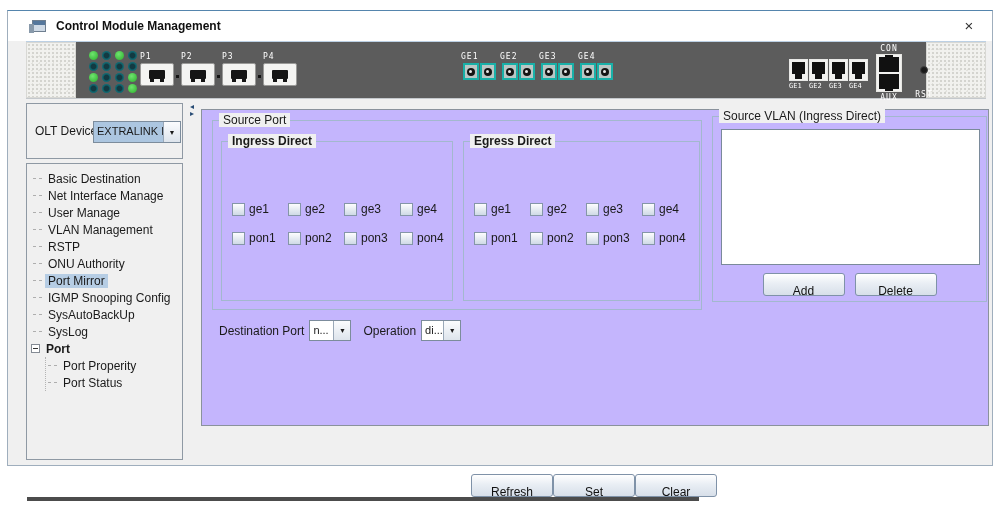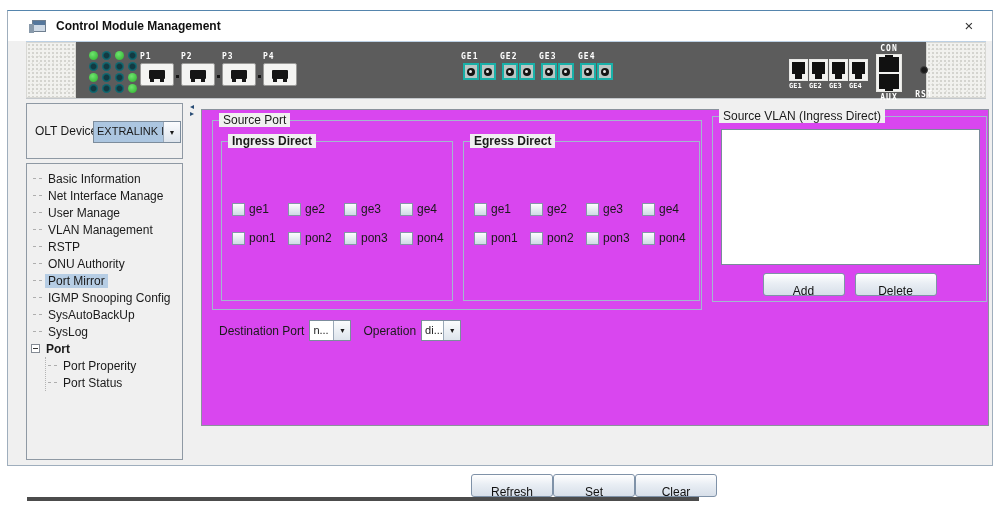--- a/index.html
+++ b/index.html
@@ -24,21 +24,21 @@
   #device-strip { position:absolute; left:18px; top:30px; width:960px; height:58px; display:flex;
     border-top:1px solid #bcd0e4; border-bottom:1px solid #c4c8cc; }
   .speckle { background-color:#f1f1ee;
     background-image: radial-gradient(#d4d4cf 1px, transparent 1px), radial-gradient(#e2e2dd 1px, transparent 1px);
     background-size:4px 4px, 7px 7px; background-position:0 0, 2px 3px;
     border:1px solid #d8d8d4; }
   #speckle-left { width:50px; }
   #speckle-right { width:60px; }
   #device-face { position:relative; flex:1; background:#5c5c5c; }
 
-  .dev-label { font-family:"DejaVu Sans Mono", monospace; font-weight:bold; font-size:8px;
+  .dev-label { font-family:"DejaVu Sans Mono", monospace; font-weight:normal; font-size:8px;
     color:#ffffff; letter-spacing:1px; white-space:nowrap; }
 
   
   #led-grid { position:absolute; left:13px; top:9px; width:52px;
     display:grid; grid-template-columns:repeat(4, 9px); gap:2px 4px; }
   .led { width:9px; height:9px; border-radius:50%; }
   .led-g { background:radial-gradient(circle at 40% 35%, #6fe56f, #2cae2c); }
   .led-t { background:radial-gradient(circle at 50% 50%, #123a42 35%, #0f6b74 60%, #0c535c); }
 
   
@@ -106,21 +106,21 @@
   .expander::after { content:''; position:absolute; left:1px; right:1px; top:3px; height:1px; background:#333; }
   .tree-children { margin-left:14px; border-left:1px dotted #b4b4b4; }
 
   
   #splitter { position:absolute; left:179px; top:92px; width:10px; bottom:5px; }
   .split-arrow { font-size:8px; line-height:7px; color:#274b74; text-align:center; }
 
   
   #main { position:absolute; left:191px; top:92px; right:3px; bottom:5px; }
   #main-panel { position:absolute; left:2px; top:6px; width:788px; height:317px;
-    border:1px solid #8a929c; background:#d946ef; }
+    border:1px solid #8a929c; background:#c4b5fd; }
 
   .group { position:absolute; border:1px solid #a3b8ce; }
   .group-title { position:absolute; top:-8px; left:6px; background:#f0f0f0; padding:0 4px;
     white-space:nowrap; }
   .group-title.bold { font-weight:bold; }
 
   #grp-source-port { left:10px; top:10px; width:490px; height:190px; }
   #grp-ingress { left:8px; top:20px; width:232px; height:160px; }
   #grp-egress  { left:250px; top:20px; width:237px; height:160px; }
 
@@ -304,21 +304,21 @@
       <span id="olt-label">OLT Device</span>
       <div class="combo" id="olt-combo">
         <span class="combo-value">EXTRALINK E...</span>
         <span class="combo-arrow">▼</span>
       </div>
     </div>
 
     <div id="tree-panel">
       <div class="tree-item">
           <span class="tree-dash"></span>
-          <span class="tree-label">Basic Information</span>
+          <span class="tree-label">Basic Destination</span>
         </div>
       <div class="tree-item">
           <span class="tree-dash"></span>
           <span class="tree-label">Net Interface Manage</span>
         </div>
       <div class="tree-item">
           <span class="tree-dash"></span>
           <span class="tree-label">User Manage</span>
         </div>
       <div class="tree-item">

